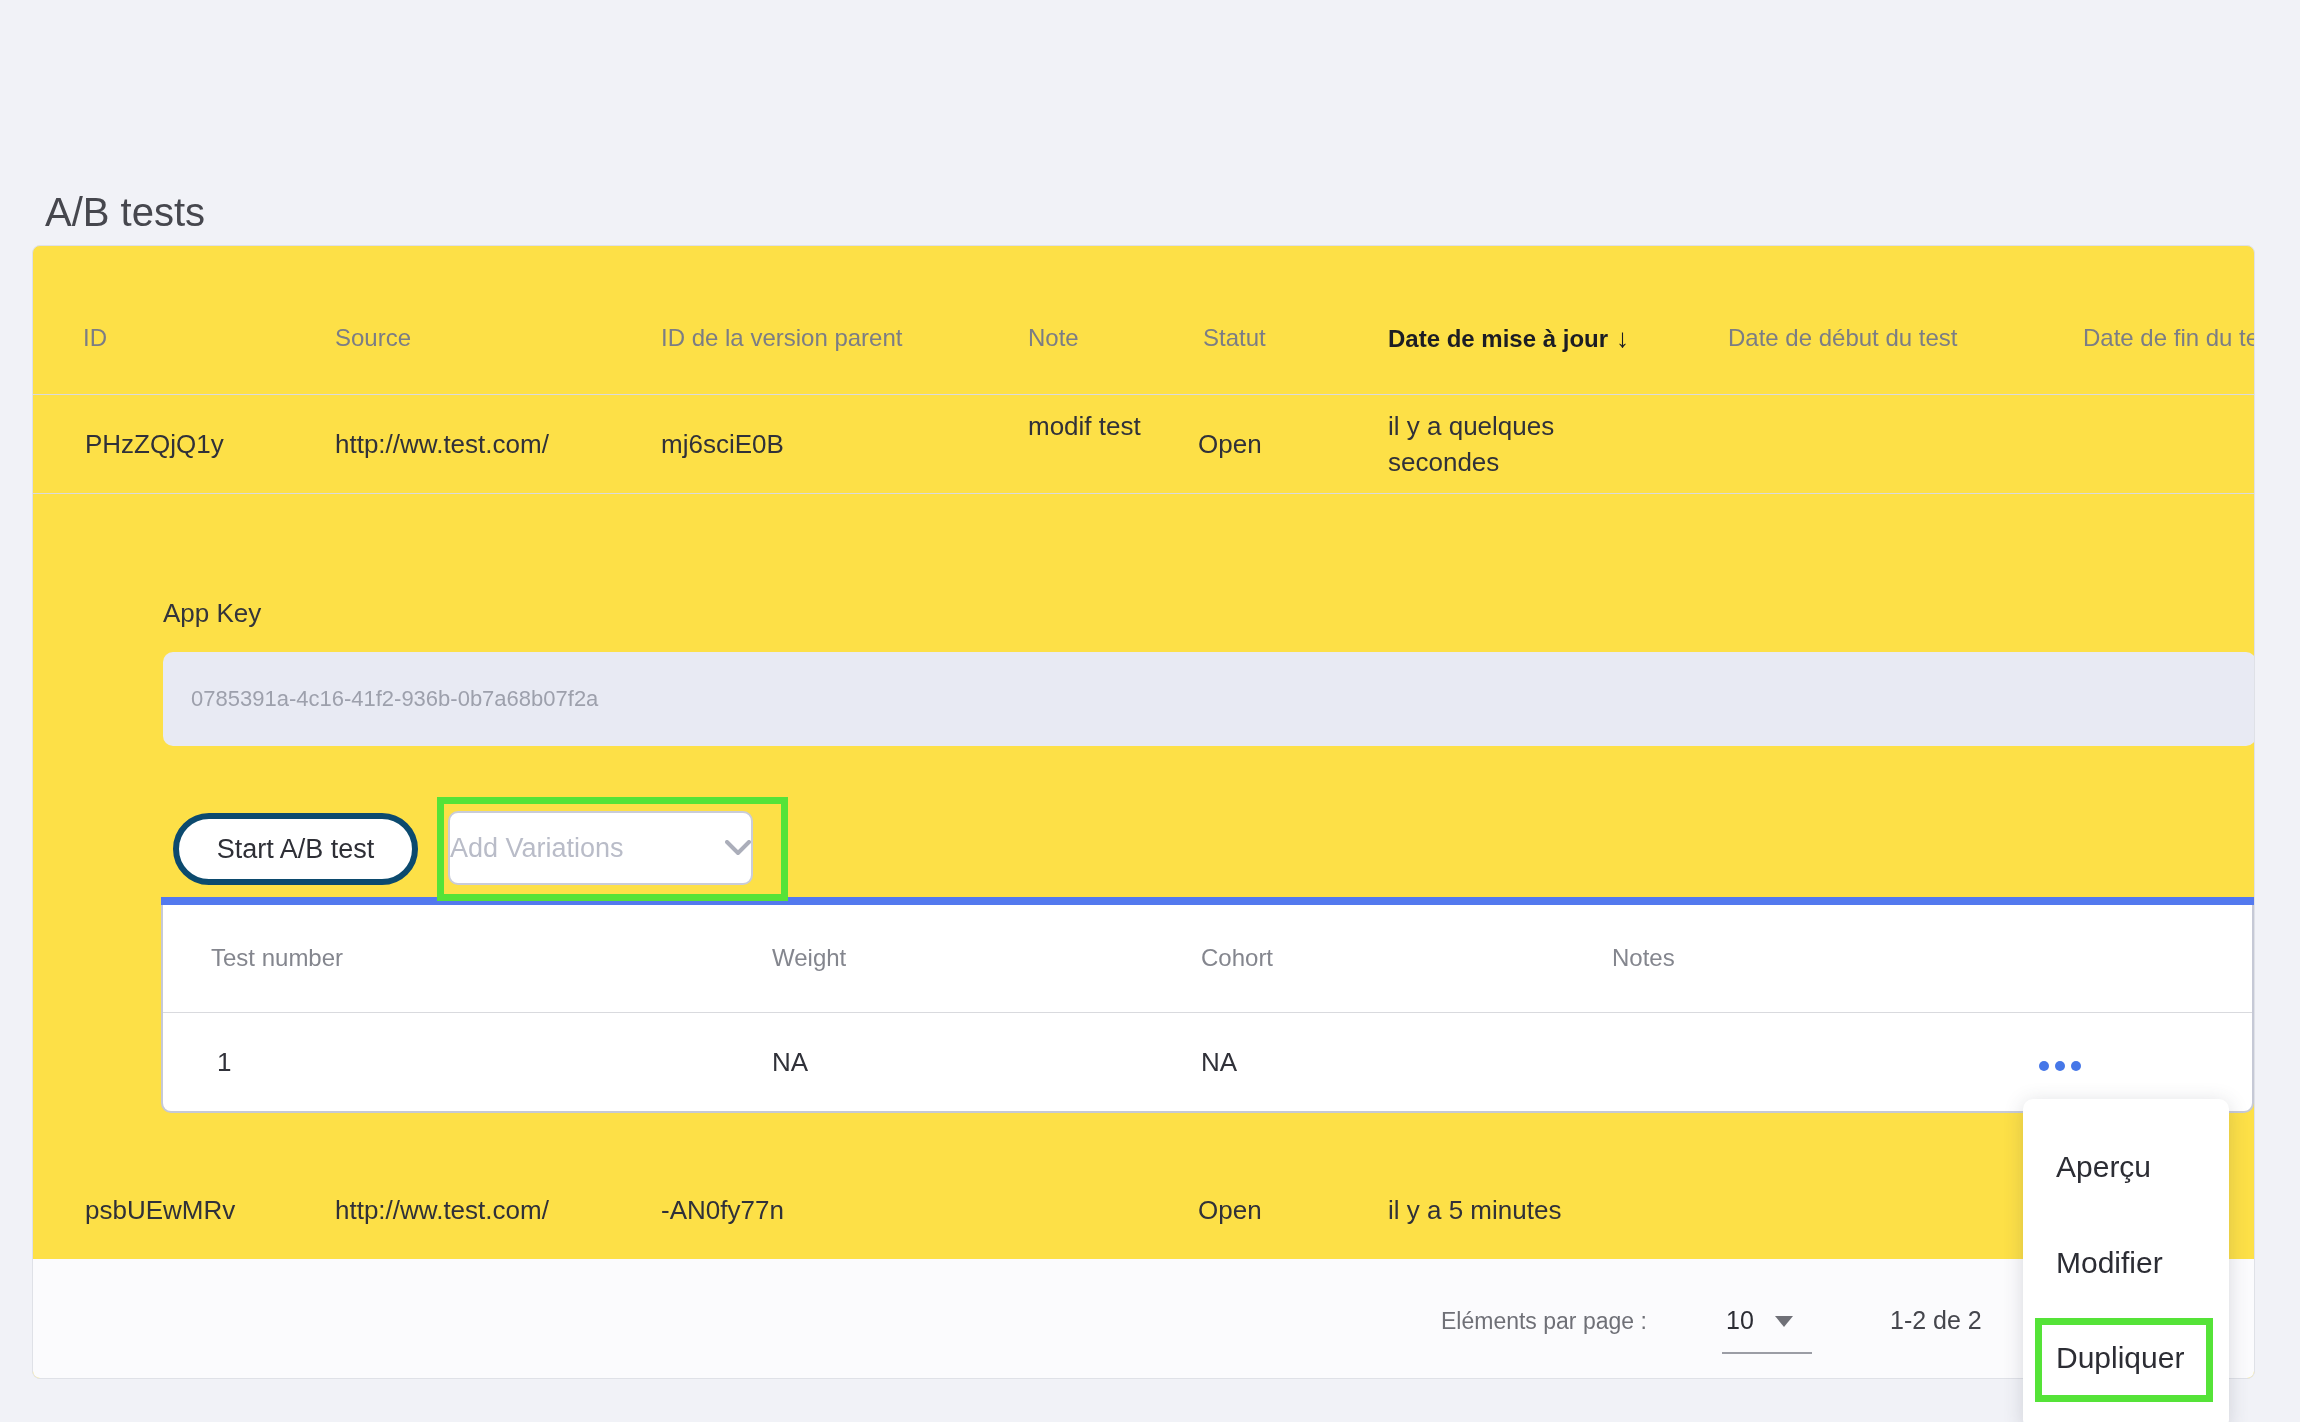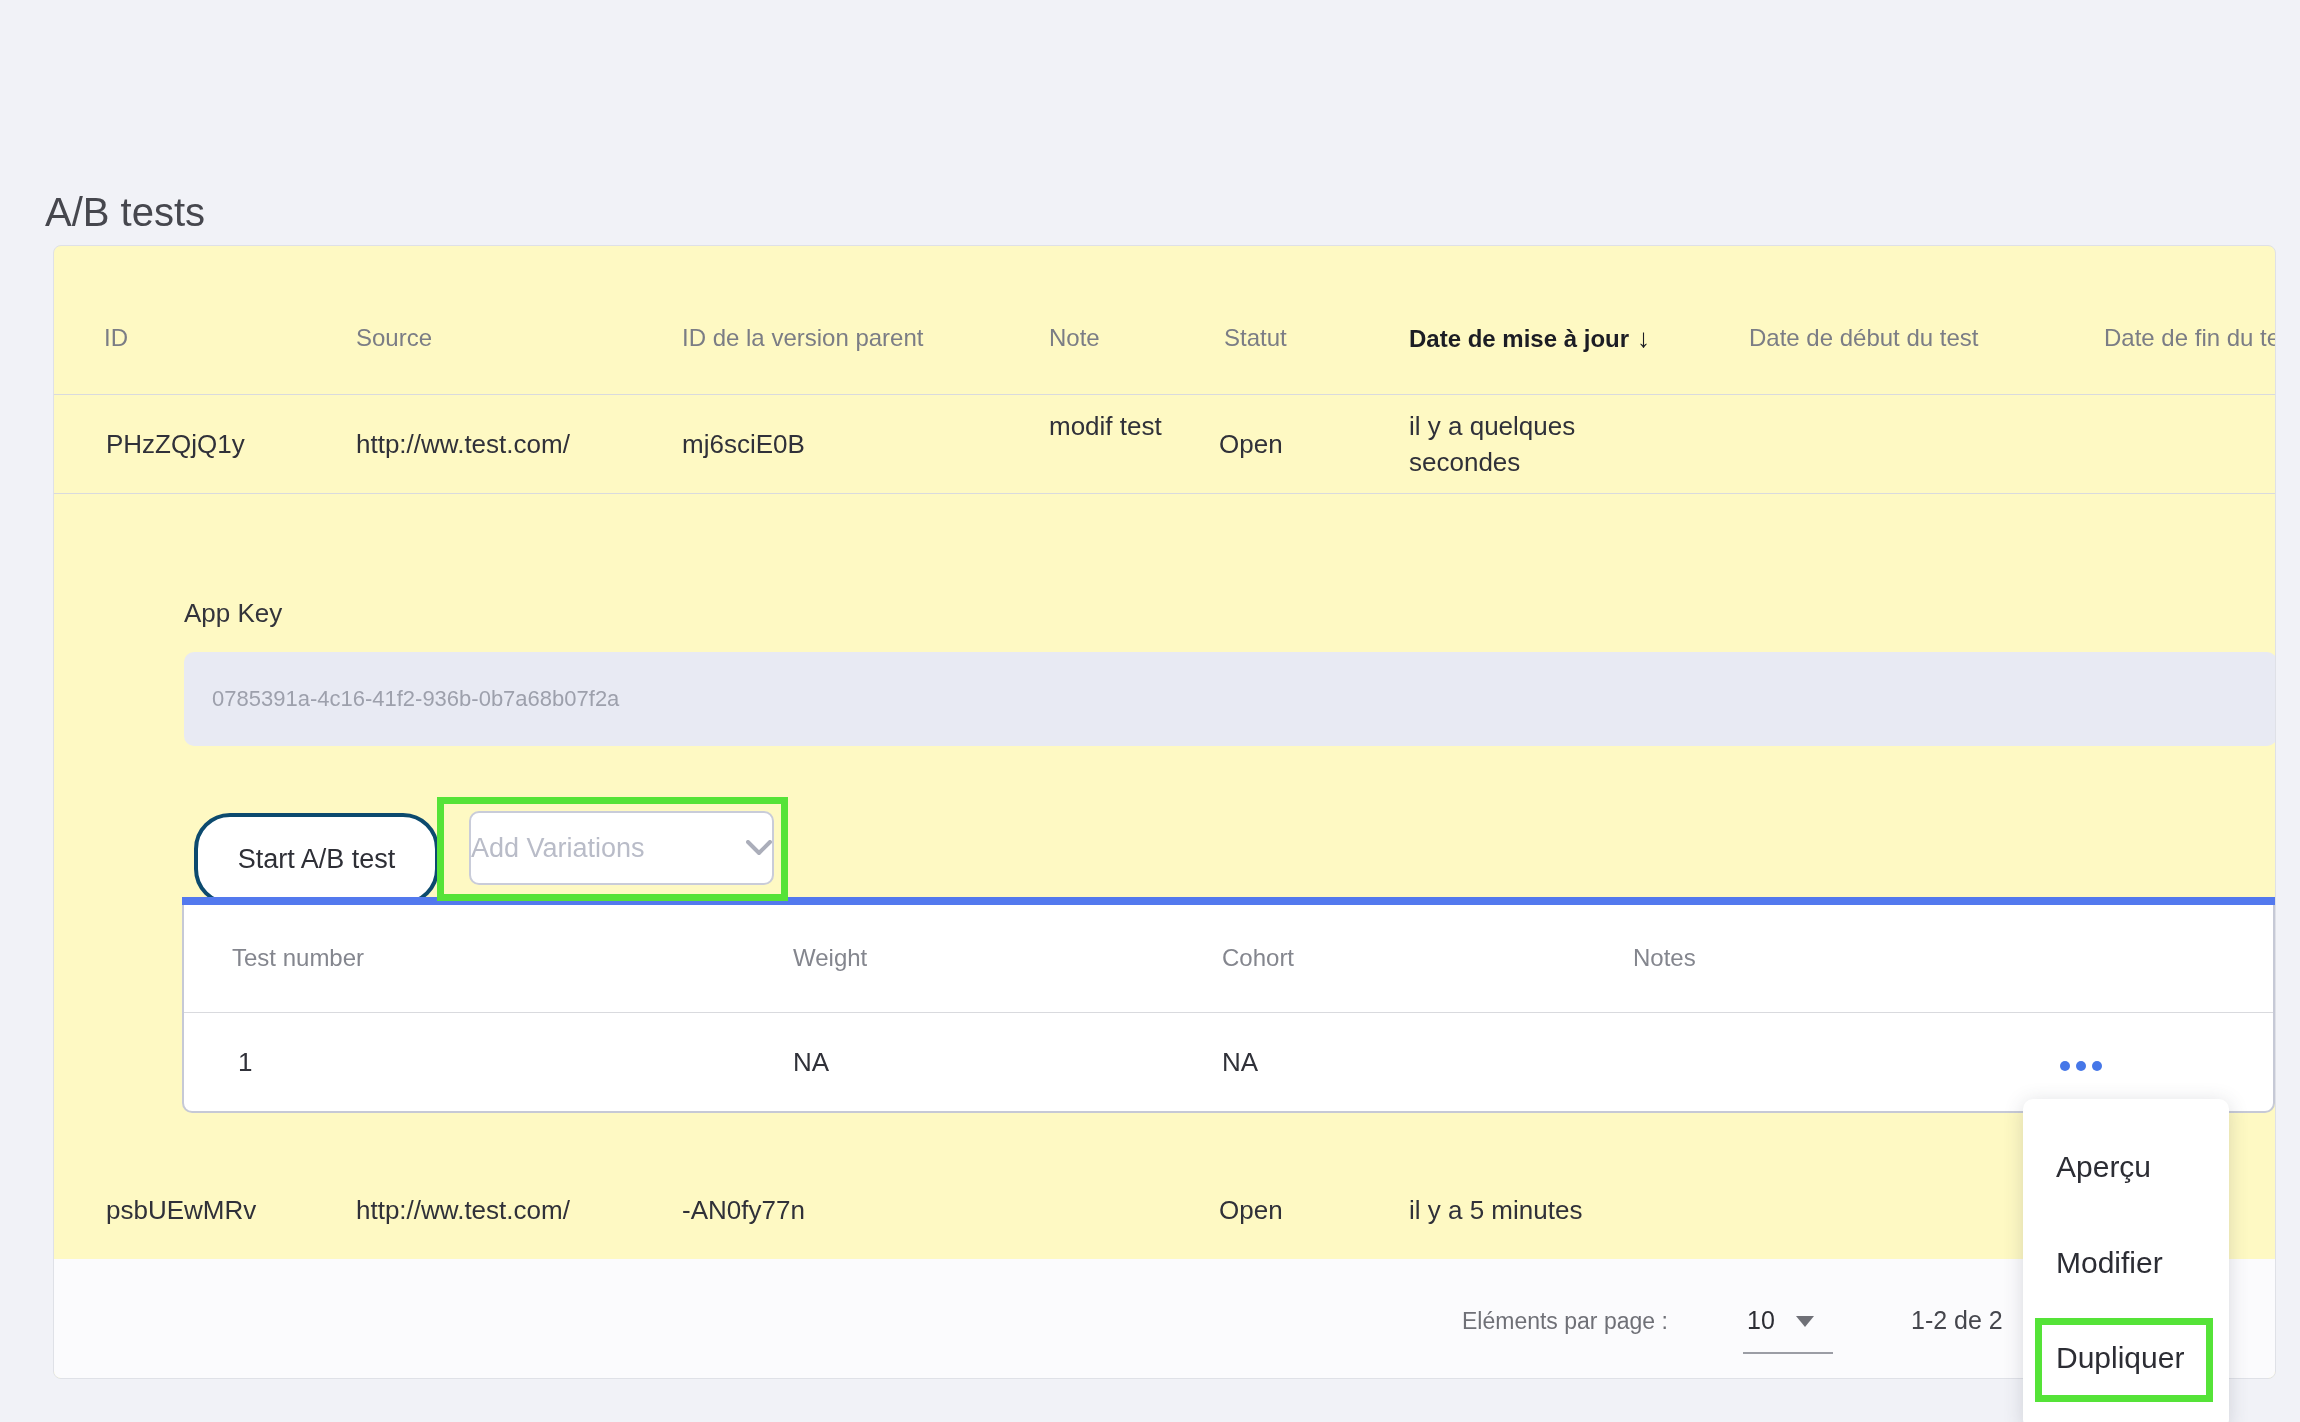--- a/index.html
+++ b/index.html
@@ -18,32 +18,32 @@
   .company-name{font-weight:400;}
   .company-plan{font-weight:700;margin-left:10px;}
   .vline{position:absolute;top:0;width:2px;height:141px;background:#e2e3e8;}
   .doc-cell{position:absolute;left:1873px;top:0;width:263px;height:141px;display:flex;align-items:center;justify-content:center;font-size:26px;color:#34353c;cursor:pointer;}
   .avatar{position:absolute;left:2176px;top:20px;width:95px;height:95px;border-radius:50%;background:#4a7be0;color:#ffffff;font-size:37px;font-weight:500;display:flex;align-items:center;justify-content:center;cursor:pointer;}
 
   
   .page-title{position:absolute;left:45px;top:190px;font-size:40px;color:#46474e;}
 
   
-  .card{position:absolute;left:53px;top:245px;width:2221px;height:1132px;background:#fef9c3;border:1px solid #dfe1e7;border-radius:8px;overflow:hidden;}
+  .card{position:absolute;left:32px;top:245px;width:2221px;height:1132px;background:#fde047;border:1px solid #dfe1e7;border-radius:8px;overflow:hidden;}
   .hdr-cell{position:absolute;top:78px;font-size:24px;color:#7b7d85;line-height:28px;white-space:nowrap;}
   .hdr-cell.sorted{color:#1c1d24;font-weight:700;}
   .sort-arrow{font-weight:400;margin-left:8px;font-size:26px;}
   .divider{position:absolute;left:0;right:0;height:1px;background:#d9dade;}
   .cell{position:absolute;font-size:26px;color:#303139;line-height:32px;white-space:nowrap;}
   .cell.wrap{white-space:normal;line-height:36px;}
 
   
   .appkey-label{position:absolute;left:130px;top:351px;font-size:26px;color:#33343b;line-height:32px;}
   .appkey-input{position:absolute;left:130px;top:406px;right:-2px;height:94px;background:#e8eaf3;border:none;border-radius:10px;font-size:22px;color:#9da0ac;line-height:94px;padding:0 0 0 28px;box-sizing:border-box;white-space:nowrap;overflow:hidden;}
-  .start-btn{position:absolute;left:140px;top:567px;width:245px;height:92px;border:4px solid #0c4a6e;border-radius:36px;background:#ffffff;display:flex;align-items:center;justify-content:center;font-size:27px;color:#2e2f36;cursor:pointer;box-sizing:border-box;}
+  .start-btn{position:absolute;left:140px;top:567px;width:245px;height:72px;border:6px solid #0c4a6e;border-radius:36px;background:#ffffff;display:flex;align-items:center;justify-content:center;font-size:27px;color:#2e2f36;cursor:pointer;box-sizing:border-box;}
   .addvar-btn{position:absolute;left:415px;top:565px;width:305px;height:74px;border:2px solid #c9ccd9;border-radius:10px;background:#ffffff;display:flex;align-items:center;justify-content:space-between;gap:14px;font-size:27px;color:#b9bcc8;cursor:pointer;box-sizing:border-box;}
   .blue-bar{position:absolute;left:128px;top:651px;right:0;height:8px;background:#5379ee;}
 
   
   .inner-table{position:absolute;left:128px;top:659px;right:0;height:208px;border:2px solid #c6c9d6;border-top:none;border-bottom-left-radius:10px;border-bottom-right-radius:10px;box-sizing:border-box;background:#ffffff;text-align:right;}
   .inner-hdr{position:absolute;top:39px;font-size:24px;color:#84868e;line-height:28px;white-space:nowrap;}
   .inner-divider{position:absolute;left:0;right:0;top:107px;height:1px;background:#d9dade;}
   .inner-cell{position:absolute;top:141px;font-size:26px;color:#303139;line-height:32px;}
   .dots{position:absolute;left:1872px;top:152px;display:flex;gap:6px;cursor:pointer;padding:4px;}
   .dot{width:10px;height:10px;border-radius:50%;background:#4677e8;}

